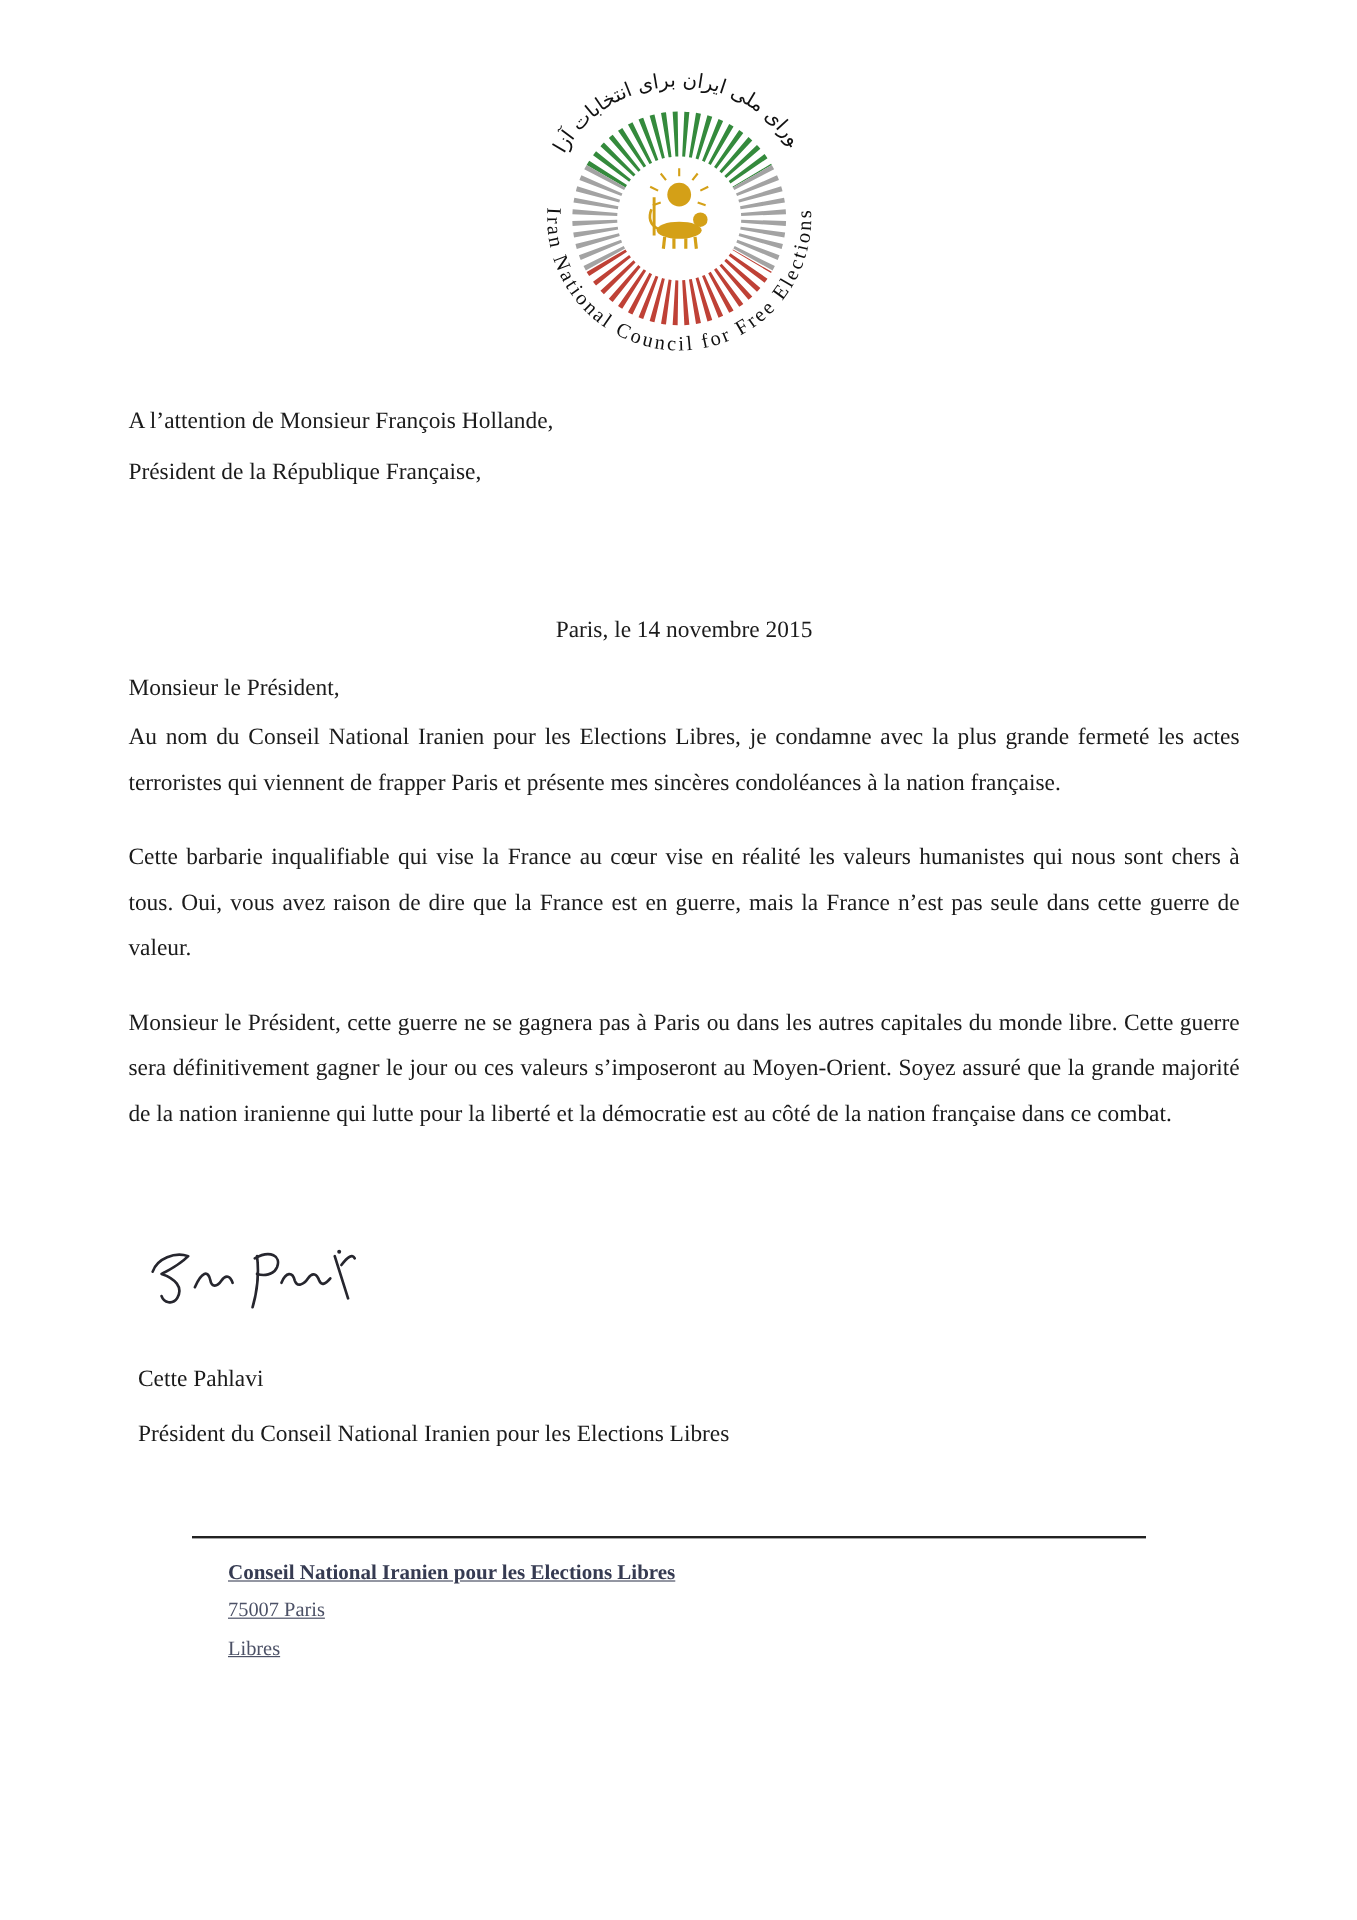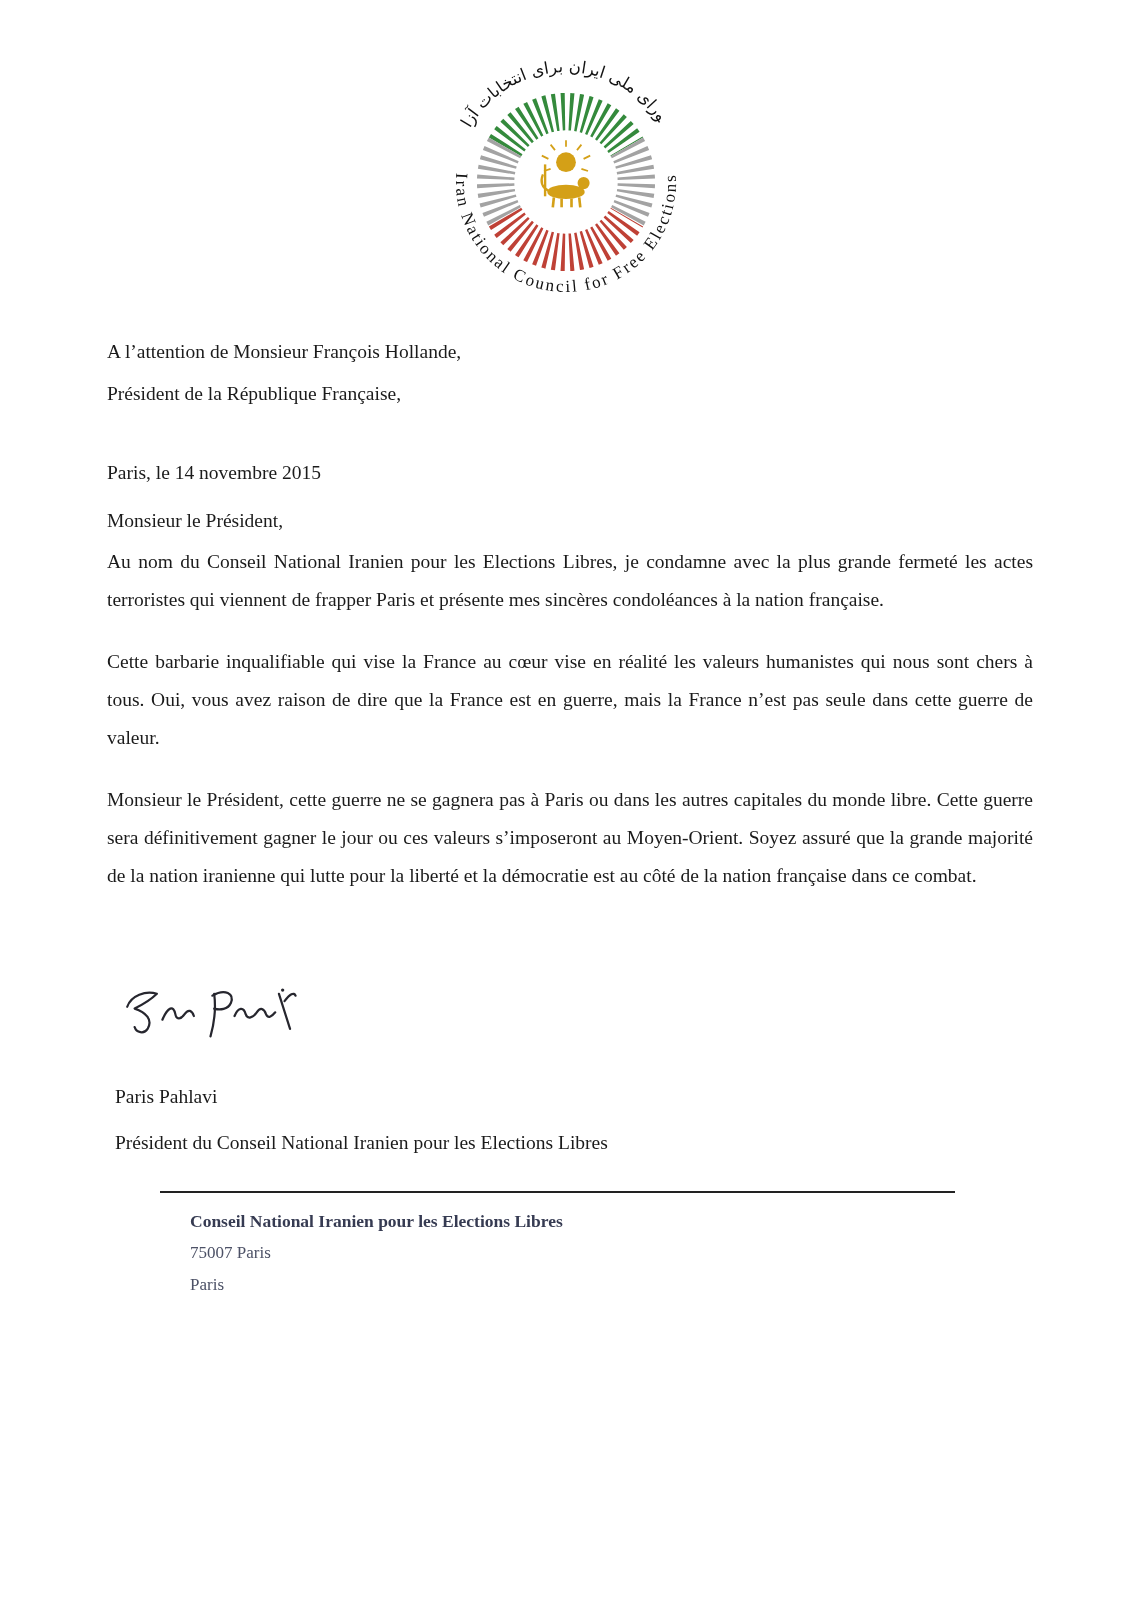--- a/index.html
+++ b/index.html
@@ -14,40 +14,40 @@
   .logo-wrap { display:flex; justify-content:center; padding-top:50px; }
   svg.logo { width:264px; height:264px; }
   .ring-text { font-family:"Liberation Serif", serif; font-size:15.5px; letter-spacing:2px; fill:#111; }
   .ring-text-fa { font-family:"DejaVu Sans", sans-serif; font-size:15px; fill:#111; }
 
   
   .content { padding:0 98px 0 107px; font-size:19.5px; }
   .line { line-height:24px; }
   .recipient1 { margin-top:26px; }
   .recipient2 { margin-top:18px; }
-  .dateline { margin-top:55px; text-align:left; }
+  .dateline { margin-top:108px; text-align:center; }
   .salutation { margin-top:24px; }
   p.para { margin-top:10px; line-height:38px; text-align:justify; }
   p.para + p.para { margin-top:24px; }
   p.para.p3 { margin-top:28px; }
 
   
   .sig-wrap { margin-top:84px; margin-left:6px; height:74px; }
   .sig-wrap svg { width:195px; height:74px; }
   .sig-stroke { fill:none; stroke:#26262e; stroke-width:2.4; stroke-linecap:round; stroke-linejoin:round; }
   .signer-name { margin-top:32px; margin-left:8px; }
   .signer-title { margin-top:22px; margin-left:8px; }
 
   
   .footer {
-    margin:36px 176px 0 160px;
+    margin:72px 176px 0 160px;
     border-top:2px solid #222;
     padding:12px 0 0 30px;
     display:flex; justify-content:space-between;
-    font-size:17px; color:#4c5166;
+    font-size:17px; color:#4c5166;text-decoration:underline;
   }
   .footer .org { font-weight:bold; color:#363b52; font-size:17.5px; line-height:32px; }
   .footer .addr-line { line-height:32px; }
   .footer-right { width:212px; font-size:16.5px; }
   .footer-right .contact-line { line-height:27px; }
   .footer-right .social-block { margin-top:22px; font-size:15.5px; }
   .footer-right .social-line { line-height:24px; }
 </style>
 </head>
 <body>
@@ -120,25 +120,25 @@
         <path class="sig-stroke" d="M48,44 C54,30 60,28 62,38 C63,44 68,44 72,38 C76,32 80,34 82,40"></path>
         <path class="sig-stroke" d="M104,16 C106,32 104,48 100,62"></path>
         <path class="sig-stroke" d="M102,18 C116,10 126,16 122,26 C119,33 110,34 104,32"></path>
         <path class="sig-stroke" d="M126,40 C130,30 136,30 138,38 C140,44 146,42 150,36 C154,30 158,32 160,38 C162,43 166,41 170,36"></path>
         <path class="sig-stroke" d="M174,16 L186,54"></path>
         <path class="sig-stroke" d="M180,24 C186,16 190,14 192,18"></path>
         <circle cx="178" cy="12" r="1.8" fill="#26262e"></circle>
       </svg>
     </div>
 
-    <div class="line signer-name">Paris Pahlavi</div>
+    <div class="line signer-name">Cette Pahlavi</div>
     <div class="line signer-title">Président du Conseil National Iranien pour les Elections Libres</div>
   </div>
 
   <div class="footer">
     <div class="footer-left">
       <div class="org">Conseil National Iranien pour les Elections Libres</div>
       <div class="addr-line">75007 Paris</div>
-      <div class="addr-line">Paris</div>
+      <div class="addr-line">Libres</div>
     </div>
   </div>
 
 </div>
 
 </body></html>

